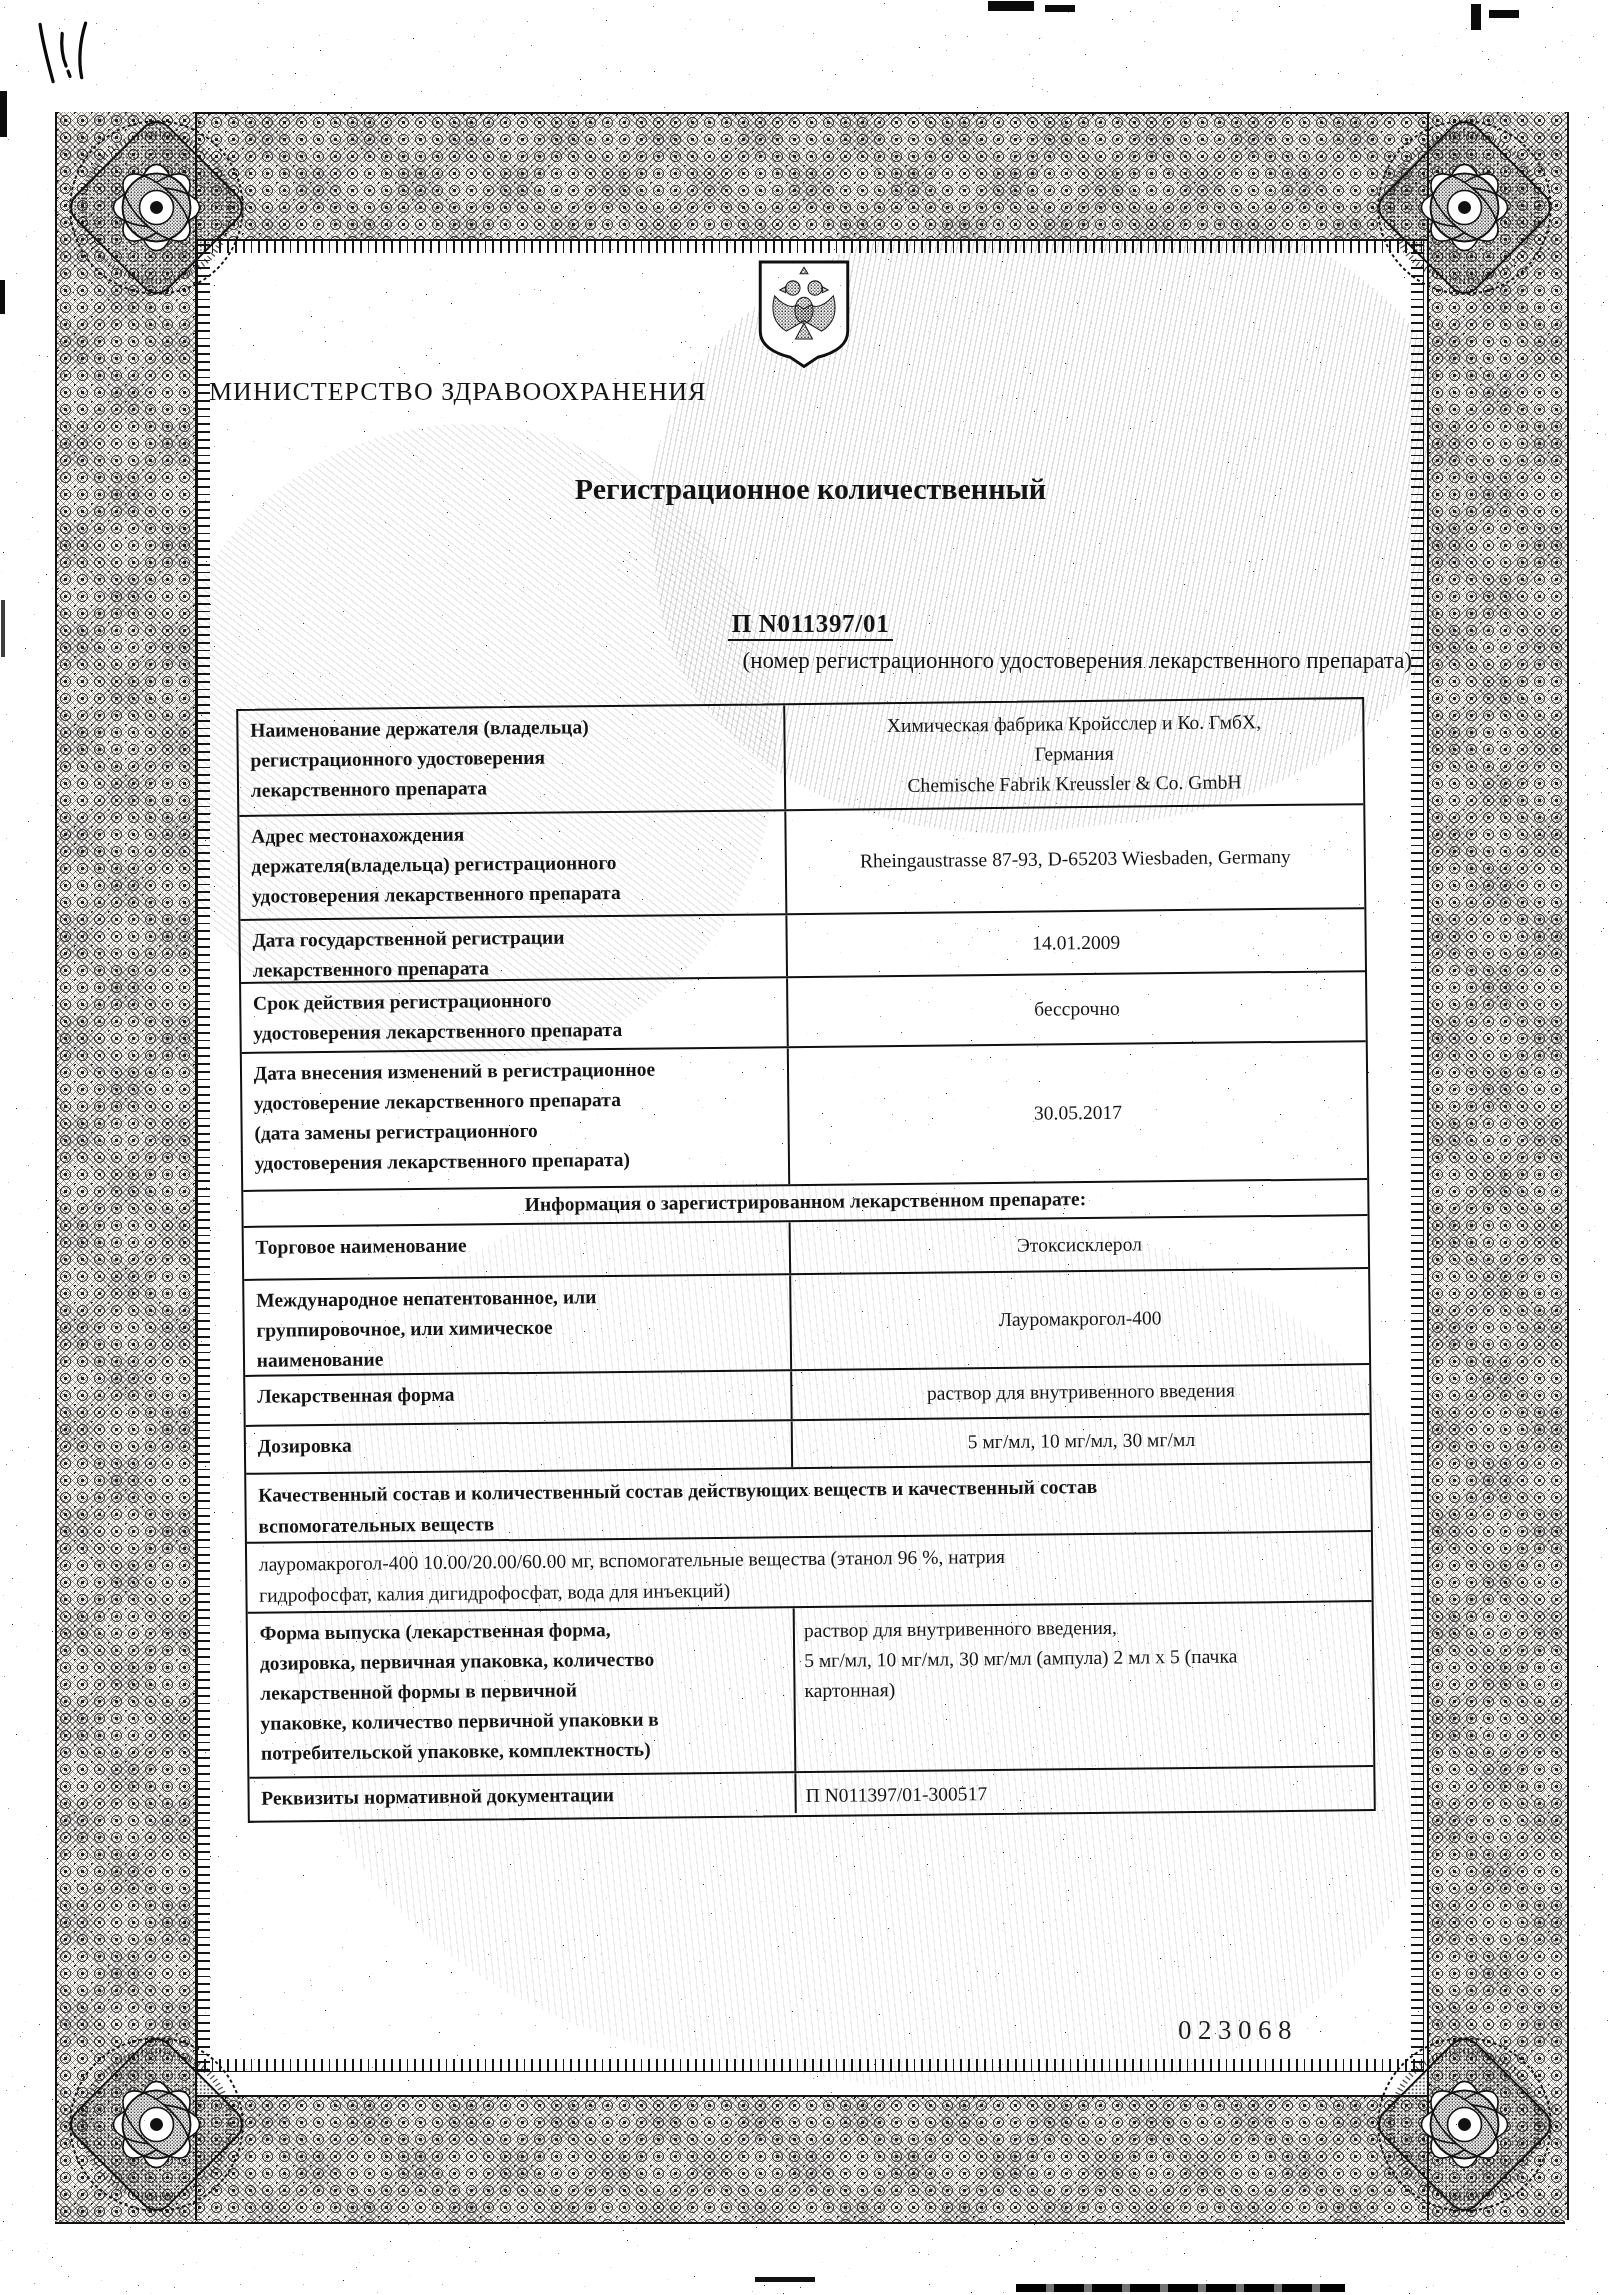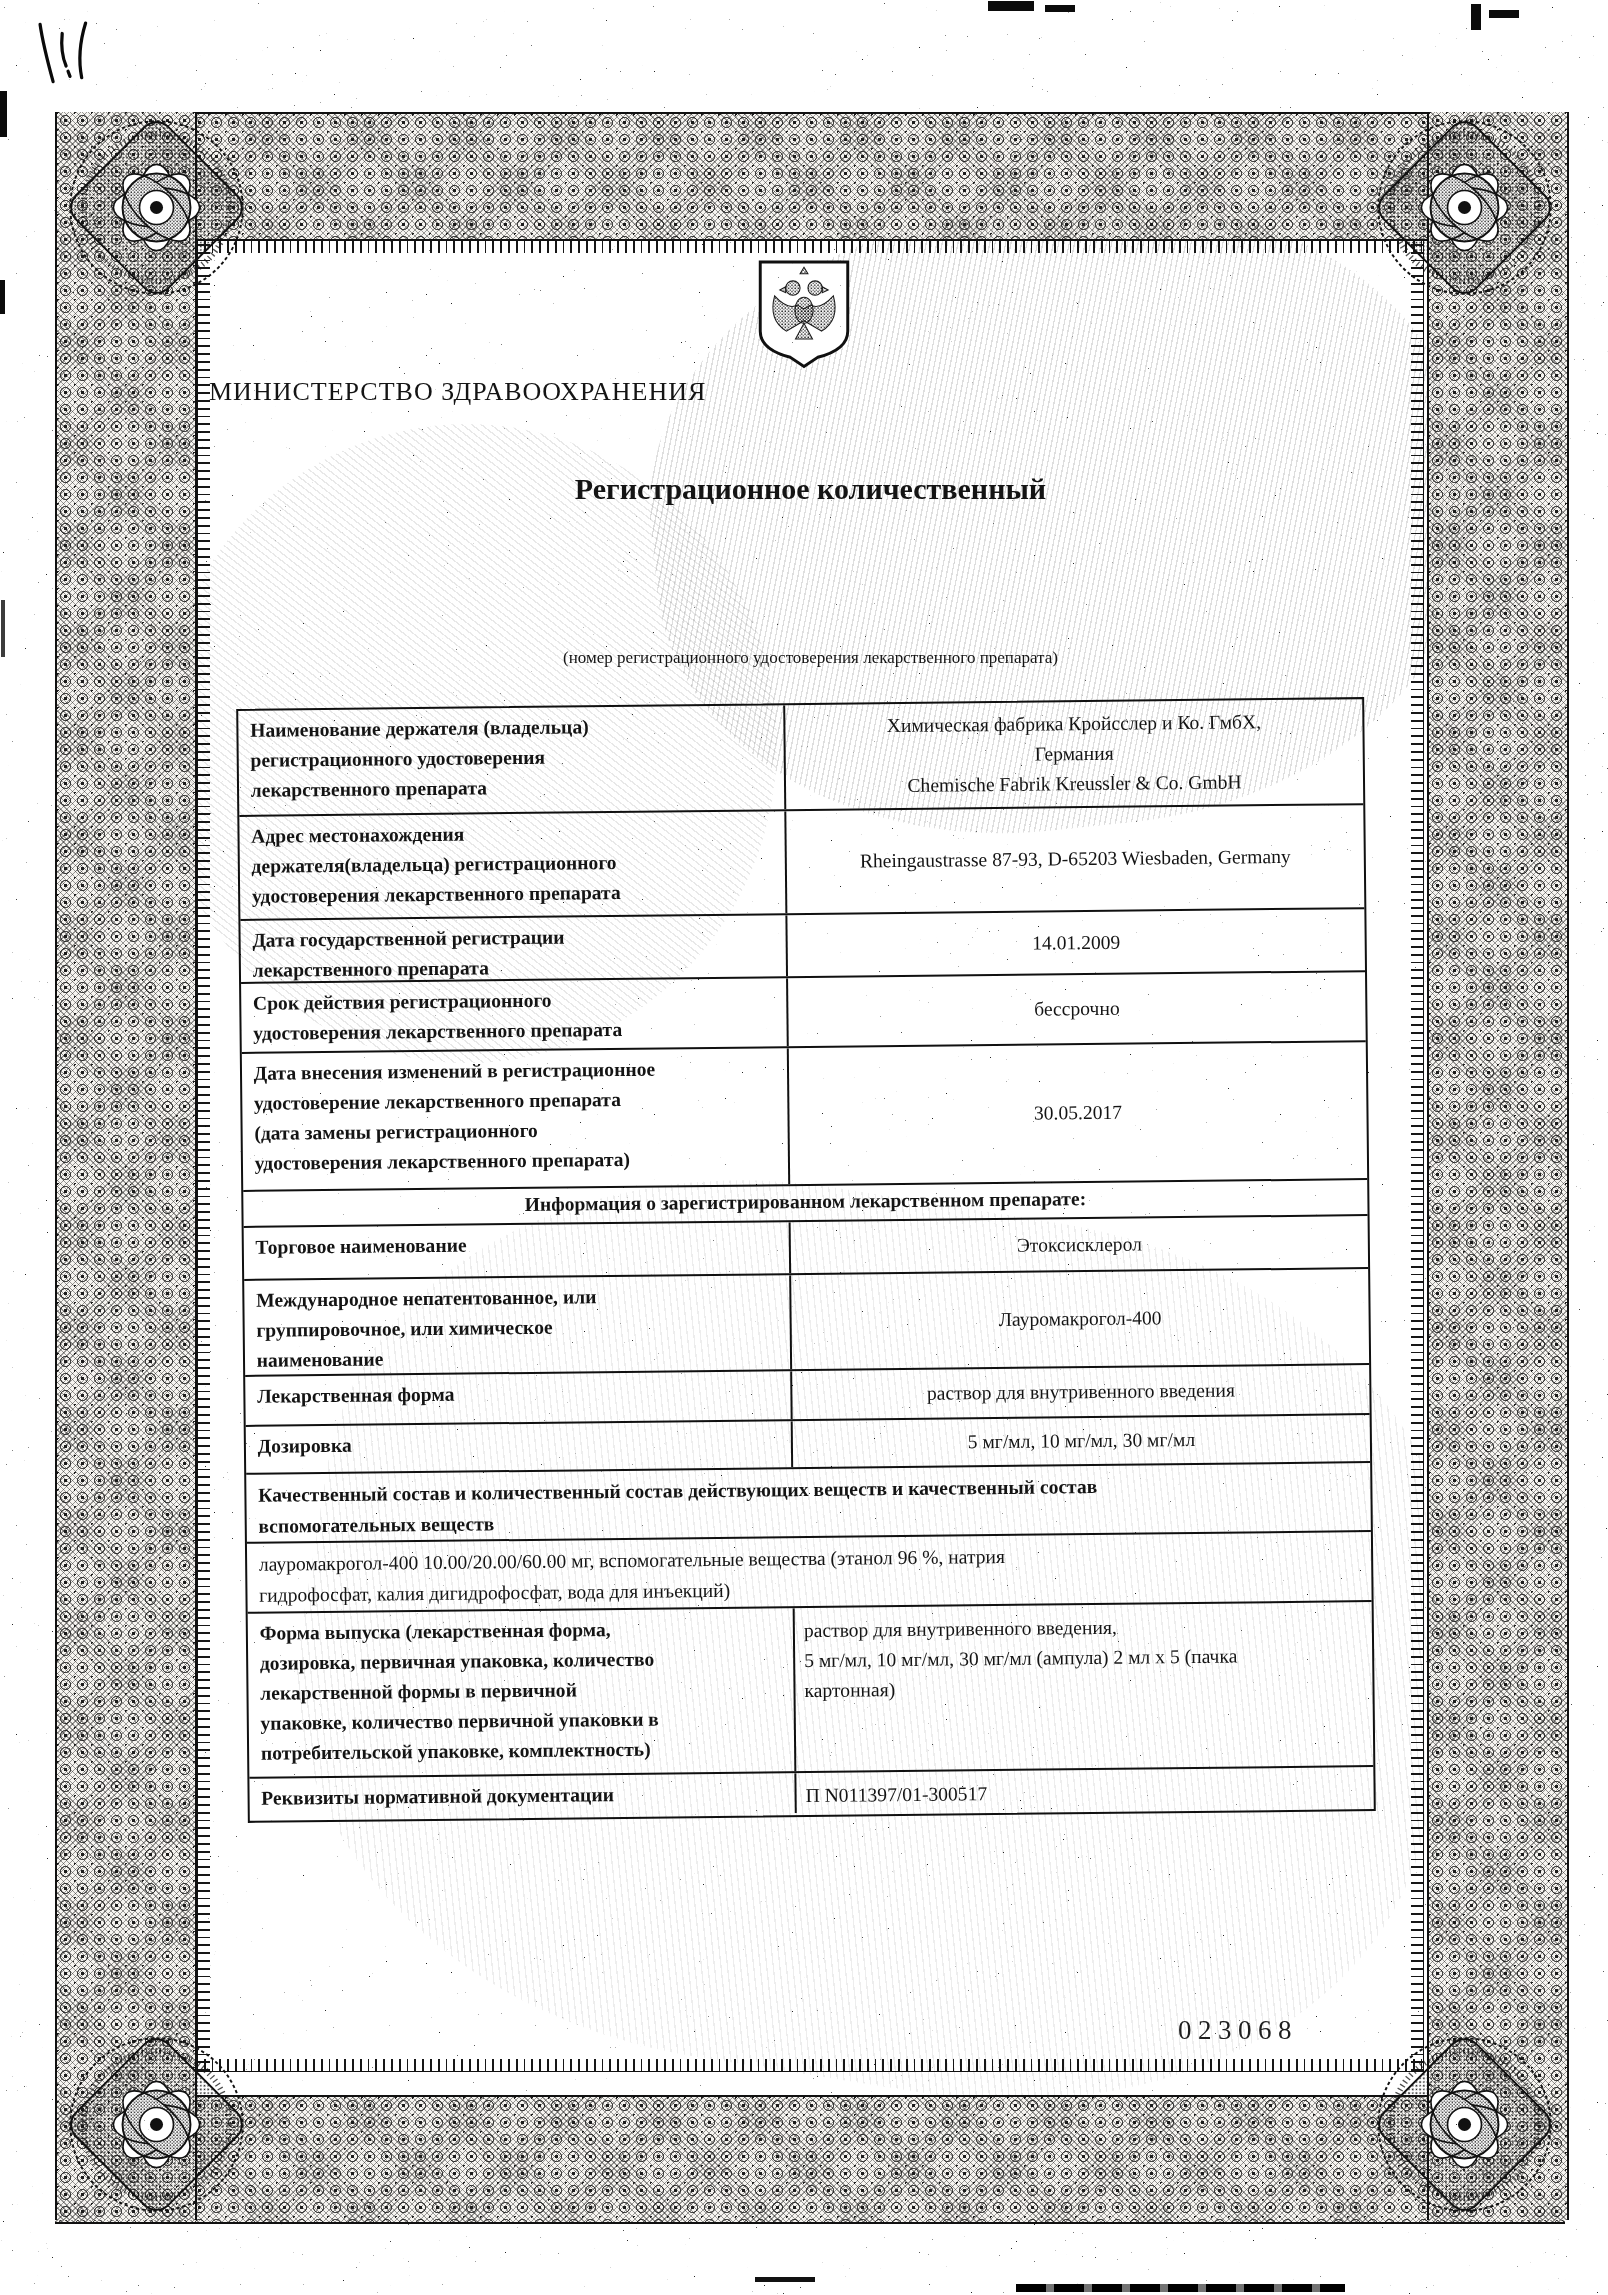--- a/index.html
+++ b/index.html
@@ -39,21 +39,21 @@
   .content{position:absolute;left:209px;top:254px;width:1203px;height:1806px;z-index:1;}
   .tex{position:absolute;pointer-events:none;}
   .tex1{left:443px;top:-46px;width:815px;height:620px;background:repeating-linear-gradient(107deg,rgba(0,0,0,.13) 0 1.3px,rgba(0,0,0,0) 1.3px 5.2px);border-radius:45%;transform:rotate(-6deg);}
   .tex2{left:-52px;top:170px;width:620px;height:639px;background:repeating-linear-gradient(38deg,rgba(0,0,0,.09) 0 1.3px,rgba(0,0,0,0) 1.3px 5.9px);border-radius:50%;}
   .tex3{left:98px;top:946px;width:1141px;height:880px;background:repeating-linear-gradient(75deg,rgba(0,0,0,.07) 0 1.3px,rgba(0,0,0,0) 1.3px 6.5px);border-radius:40%;transform:rotate(9deg);}
   .emblem{position:absolute;left:546px;top:3.9px;}
   .ministry{position:absolute;left:0;top:121px;width:100%;text-align:left;font-size:26px;line-height:33px;letter-spacing:1px;}
   .doc-title{position:absolute;left:0;top:214px;width:100%;text-align:center;font-weight:bold;font-size:30px;line-height:41px;}
   .reg-num{position:absolute;left:0;top:356px;width:100%;text-align:center;font-weight:bold;font-size:25px;letter-spacing:0.7px;}
   .reg-num span{display:inline-block;border-bottom:2.6px solid #141414;padding:0 3.9px 1.3px;}
-  .reg-cap{position:absolute;left:0;top:394px;width:100%;text-align:center;font-size:17px;}
+  .reg-cap{position:absolute;left:0;top:394px;width:100%;text-align:right;font-size:23px;}
   
   .tbl{position:absolute;left:33px;top:449px;width:1128px;height:1114px;border:2px solid #101010;box-sizing:border-box;transform:rotate(-0.6deg);}
   .trow{display:flex;box-sizing:border-box;overflow:hidden;}
   .trow + .trow{border-top:2px solid #101010;}
   .r1{height:104px}.r2{height:104px}.r3{height:63px}.r4{height:70px}.r5{height:138px}
   .r6{height:36px}.r7{height:53px}.r8{height:96px}.r9{height:50px}.r10{height:48px}
   .r11{height:69px}.r12{height:70px}.r13{height:165px}.r14{height:42px}
   .lcell{width:545px;box-sizing:border-box;font-weight:bold;font-size:19.6px;line-height:30px;padding:4.6px 6.5px 0 11.7px;white-space:pre-line;}
   .vcell{flex:1;box-sizing:border-box;border-left:2px solid #101010;display:flex;align-items:center;justify-content:center;text-align:center;font-size:19.6px;line-height:30px;white-space:pre-line;padding:2.6px 6.5px;}
   .vcell.vleft{align-items:flex-start;justify-content:flex-start;text-align:left;padding:7.8px 6.5px 0 9px;}
@@ -203,20 +203,23 @@
     </svg>
 
     <div class="ministry">
       <div>МИНИСТЕРСТВО ЗДРАВООХРАНЕНИЯ</div>
     </div>
 
     <div class="doc-title">
       <div>Регистрационное количественный</div>
     </div>
 
+    <div class="reg-num">
+      <span>П N011397/01</span>
+    </div>
     <div class="reg-cap">(номер регистрационного удостоверения лекарственного препарата)</div>
 
     <div class="tbl">
       <div class="trow r1">
         <div class="lcell">Наименование держателя (владельца)
 регистрационного удостоверения
 лекарственного препарата</div>
         <div class="vcell">Химическая фабрика Кройсслер и Ко. ГмбХ,
 Германия
 Chemische Fabrik Kreussler &amp; Co. GmbH</div>

